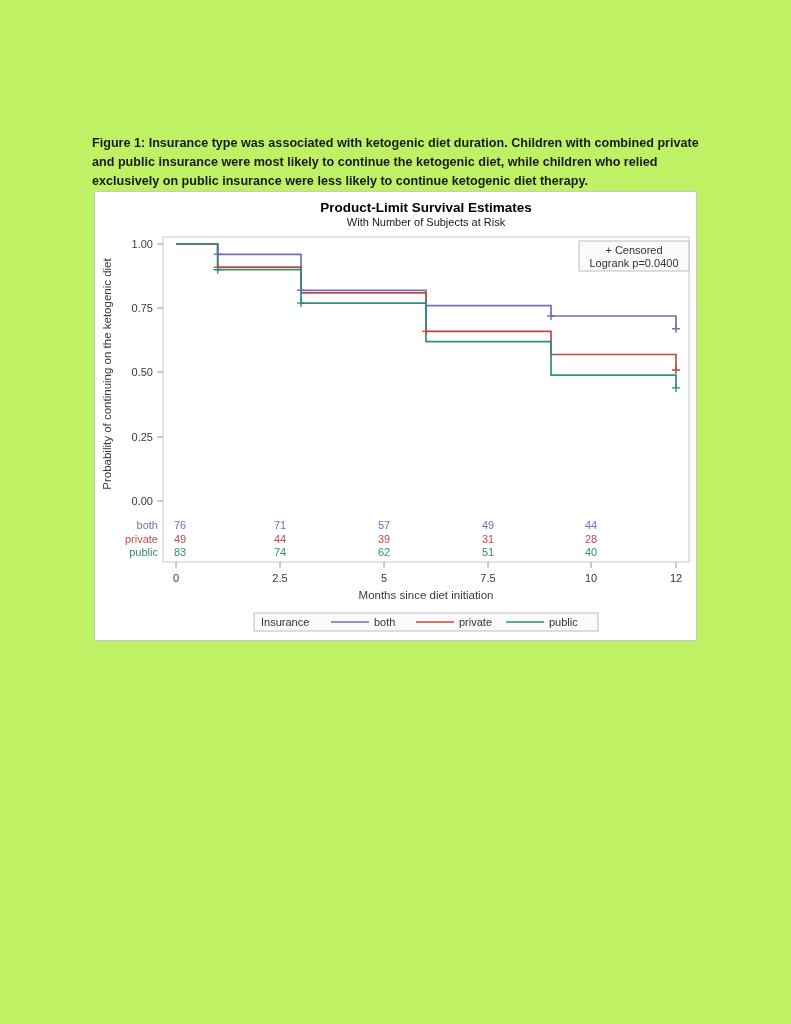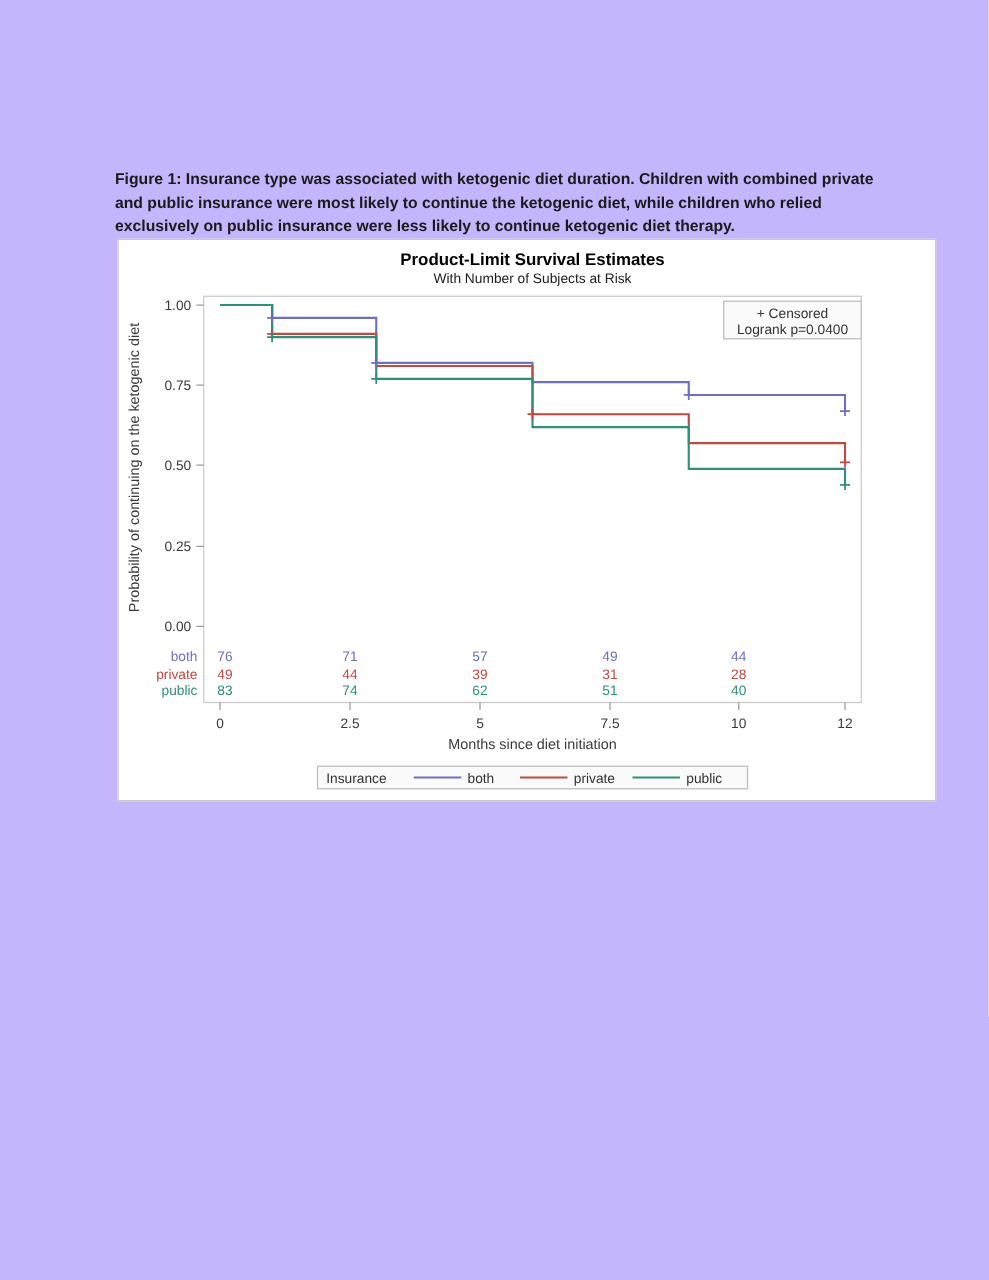--- a/index.html
+++ b/index.html
@@ -1,20 +1,20 @@
 <!DOCTYPE html>
 <html><head>
 <meta charset="utf-8">
 <style>
   html,body{margin:0;padding:0;background:#ffffff;}
-  #page{position:relative;width:791px;height:1024px;background:#c4b5fd;overflow:hidden;
+  #page{position:relative;width:791px;height:1024px;background:#bef264;overflow:hidden;
         font-family:"Liberation Sans",sans-serif;}
   #caption{position:absolute;left:92px;top:121px;width:618px;
            font-size:12.6px;font-weight:bold;line-height:19px;color:#1a1a1a;}
-  #figure-box{position:absolute;left:94px;top:191px;width:655px;height:450px;
+  #figure-box{position:absolute;left:94px;top:191px;width:603px;height:450px;
               background:#ffffff;border:1px solid #c9c9c9;box-sizing:border-box;}
   svg text{font-family:"Liberation Sans",sans-serif;}
   .t-title{font-size:13.5px;font-weight:bold;fill:#000000;}
   .t-sub{font-size:11px;fill:#1a1a1a;}
   .t-tick{font-size:11px;fill:#3a3a3a;}
   .t-axis{font-size:11.5px;fill:#3a3a3a;}
   .t-risk{font-size:11px;}
   .t-leg{font-size:11px;fill:#333333;}
   .wall{fill:none;stroke:#c9c9c9;stroke-width:1;}
   .tick{stroke:#9a9a9a;stroke-width:1;}

